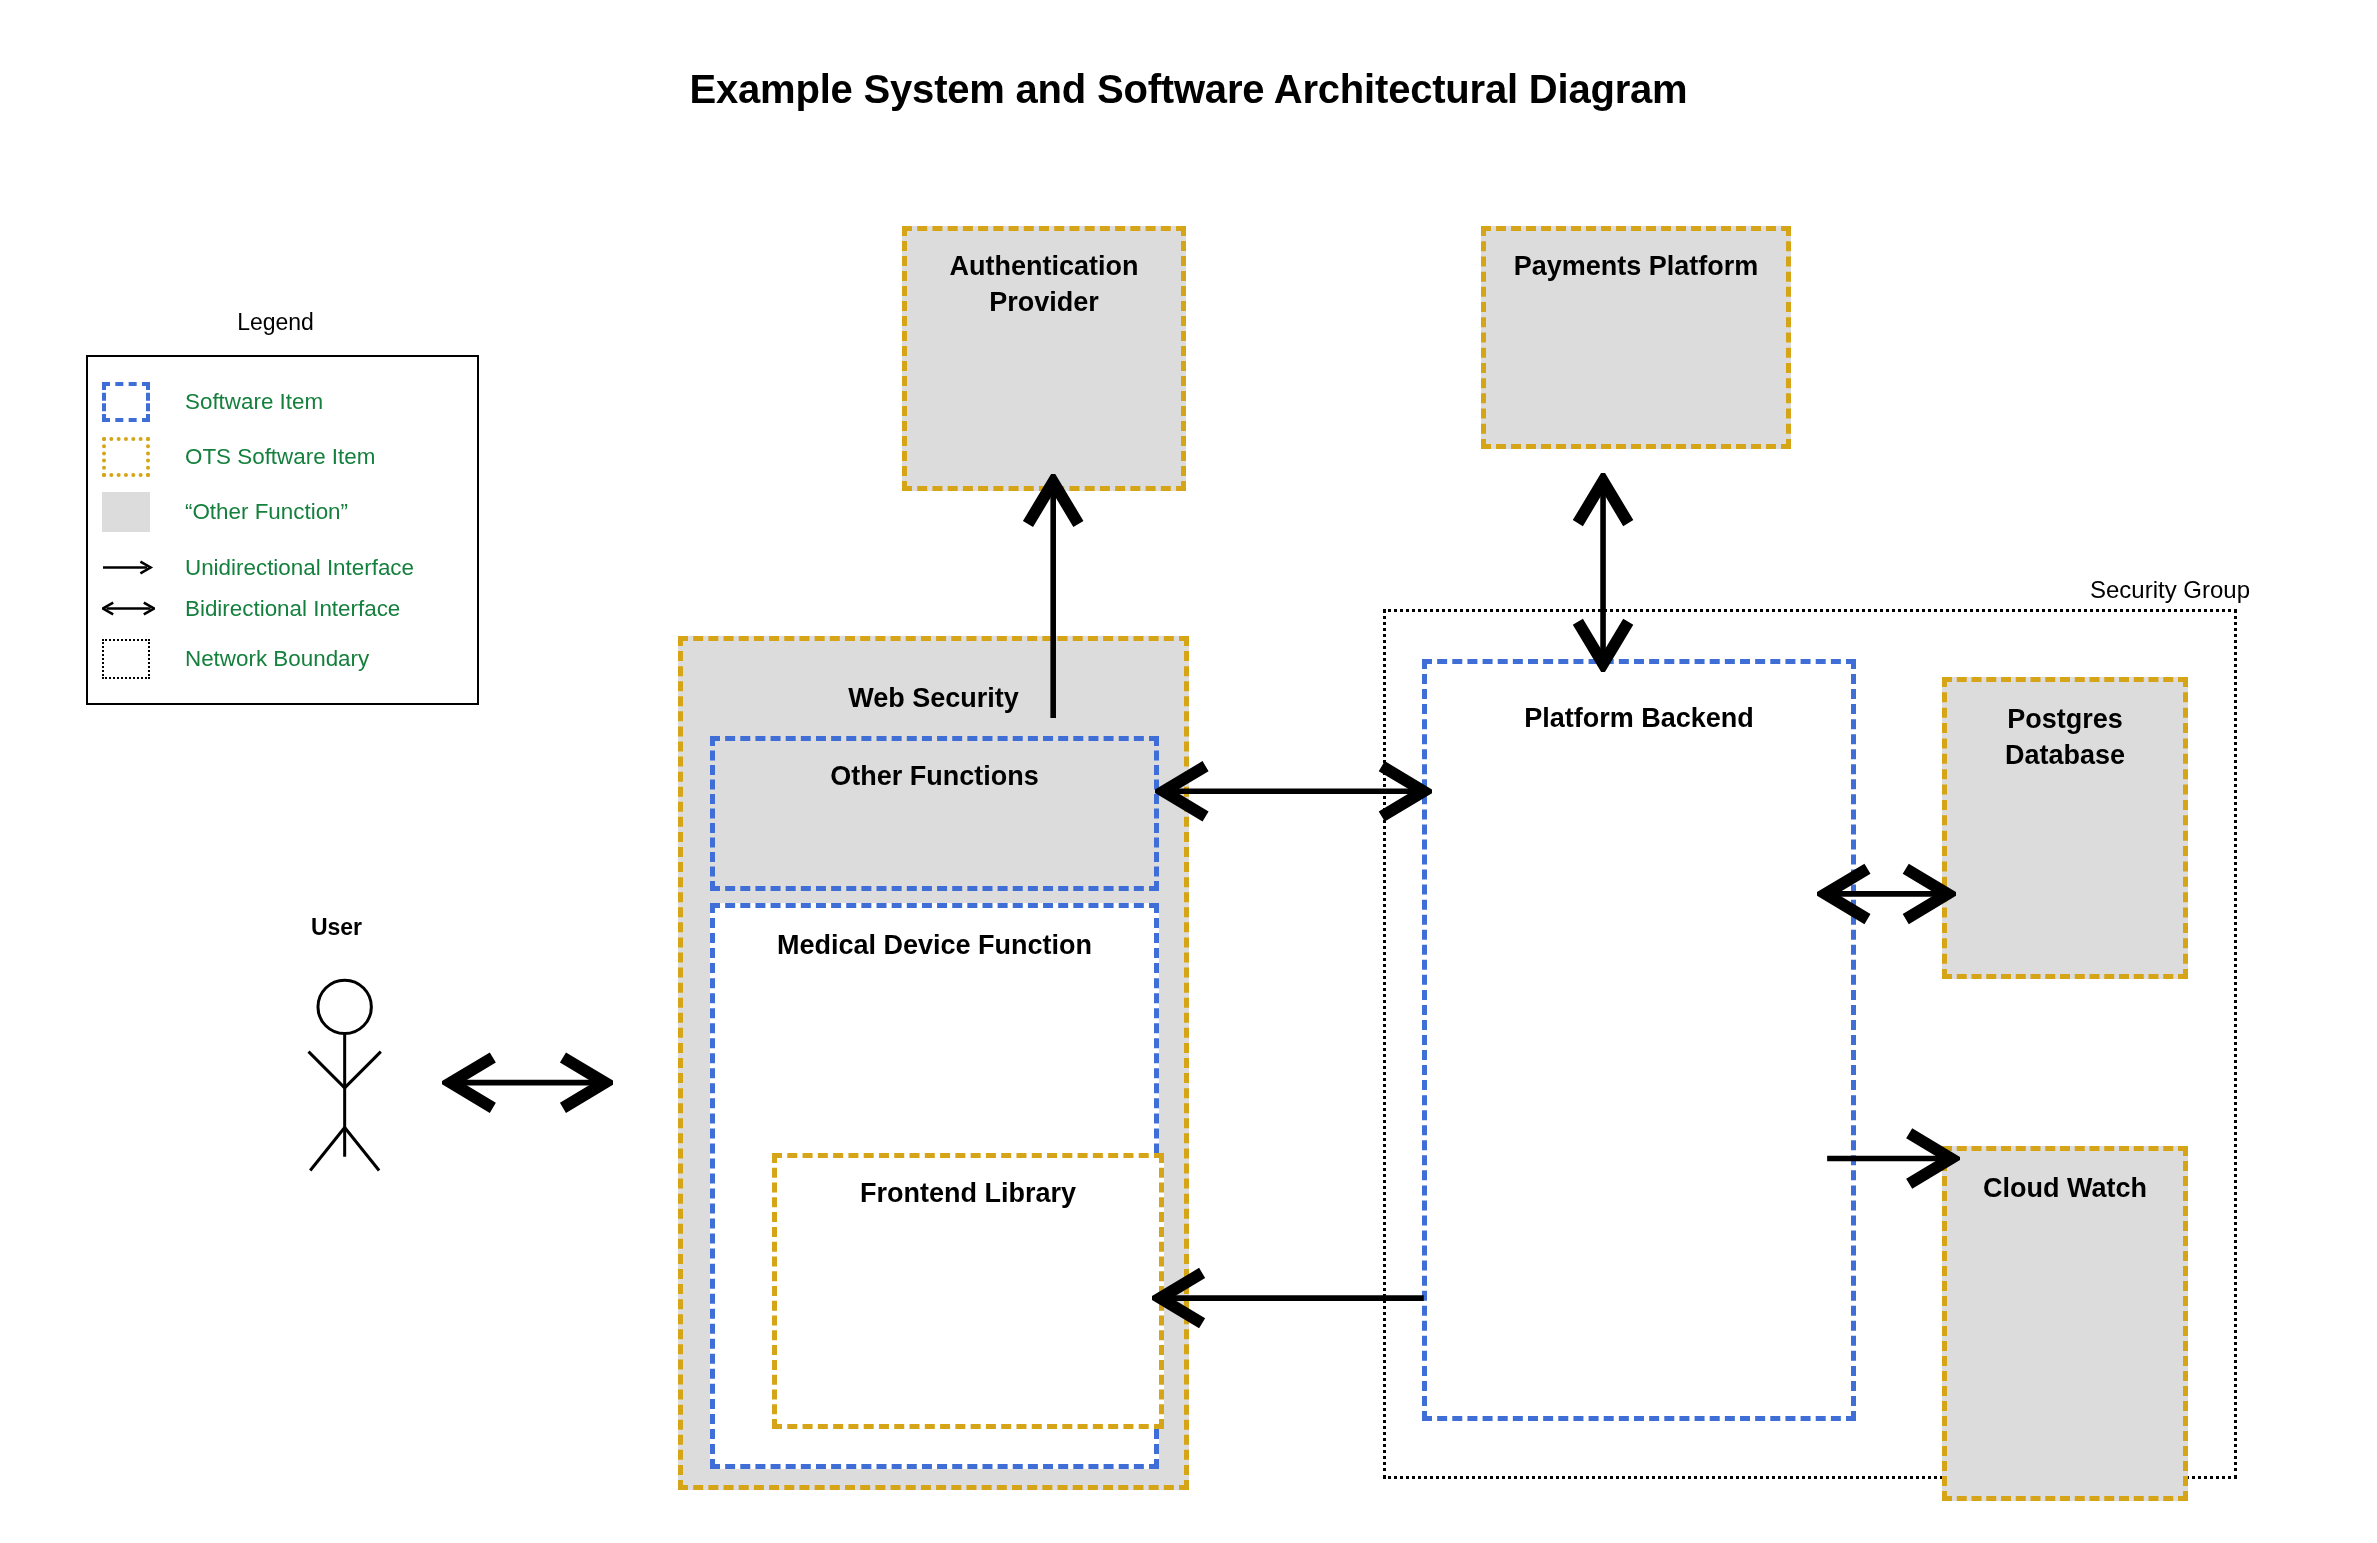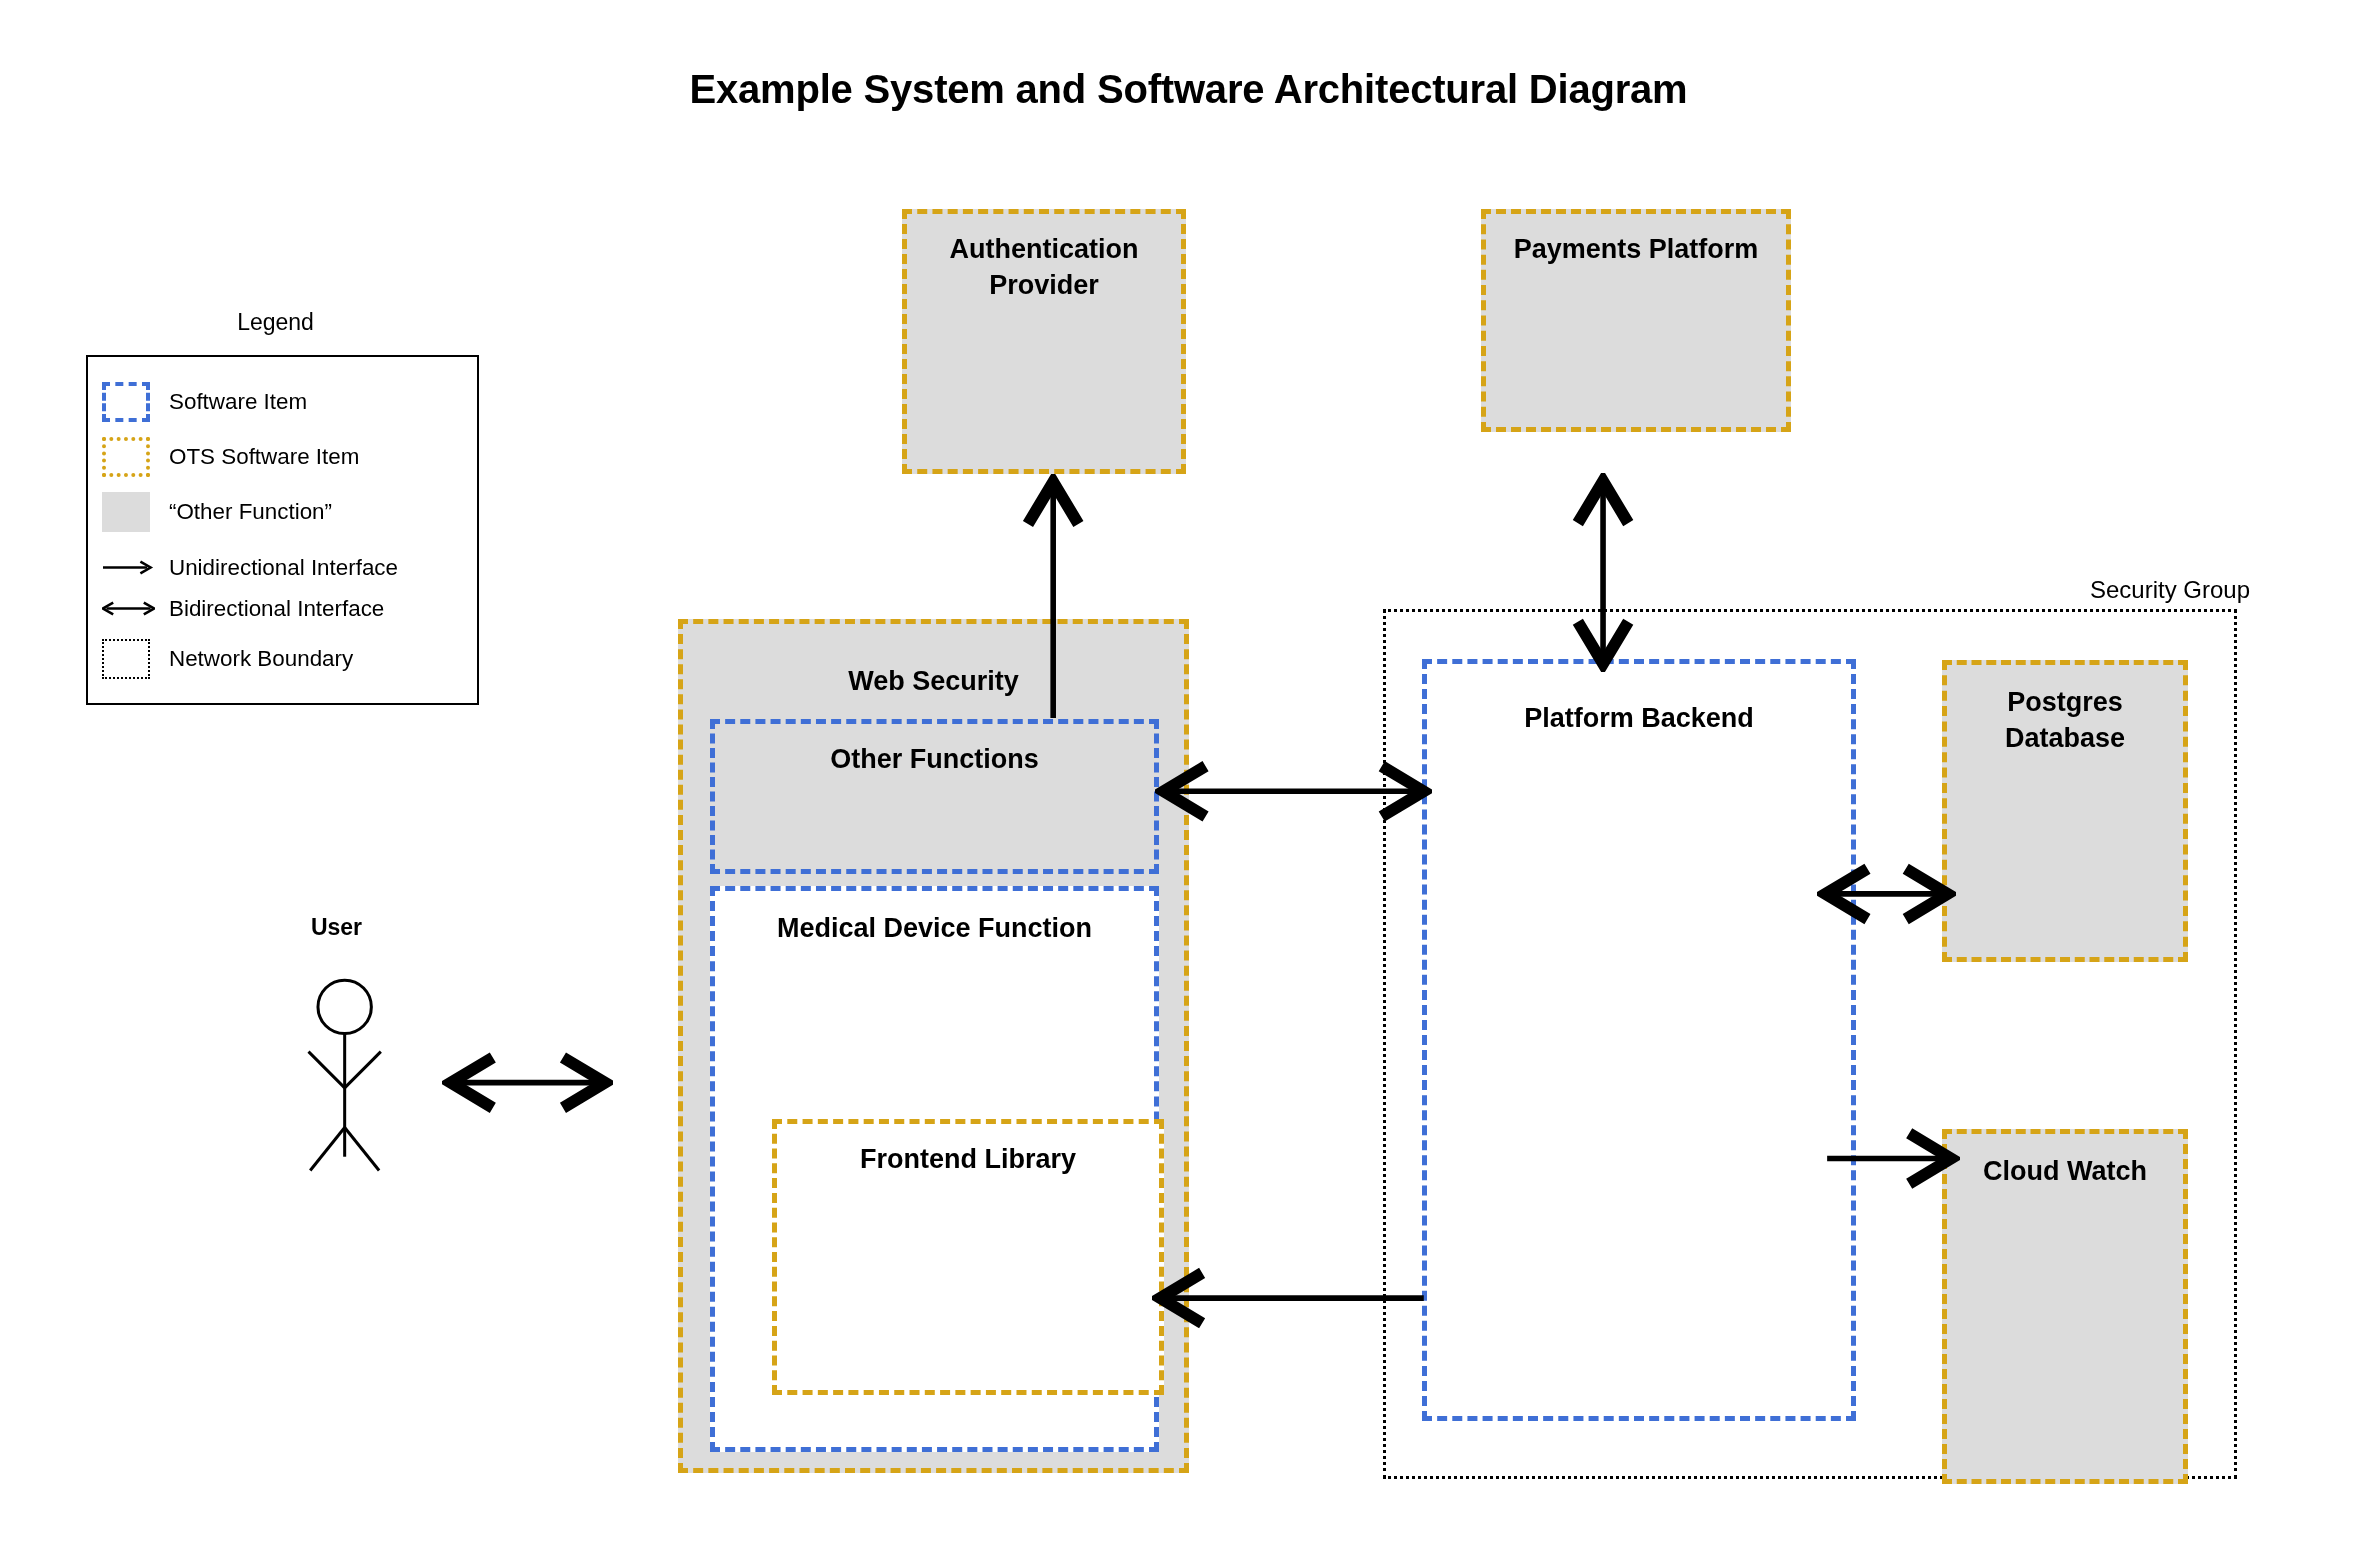--- a/index.html
+++ b/index.html
@@ -42,20 +42,21 @@
     font-size: 27px;
     font-weight: bold;
     color: #000000;
     line-height: 1.35;
   }
   .fill-gray  { background: #dcdcdc; }
   .fill-white { background: #ffffff; }
 
   .b-ots {
     border: 5.2px dashed #d6a417;
+    margin-top: 17px;
   }
   .b-sw {
     border: 5.2px dashed #3f6fd6;
   }
   .b-net {
     border: 3.4px dotted #000000;
   }
 
   
   .legend-title {
@@ -82,22 +83,23 @@
     align-items: center;
   }
   .legend-swatch-wrap {
     width: 67px;
     display: flex;
     align-items: center;
     justify-content: flex-start;
   }
   .legend-text {
     font-size: 22.4px;
-    color: #000000;
+    color: #15803d;
     white-space: nowrap;
+    margin-left: 16px;
   }
   .sw-sw {
     width: 48px; height: 40px;
     border: 4.3px dashed #3f6fd6;
     background: #ffffff;
   }
   .sw-ots {
     width: 48px; height: 40px;
     border: 4.3px dotted #d6a417;
     background: #ffffff;

